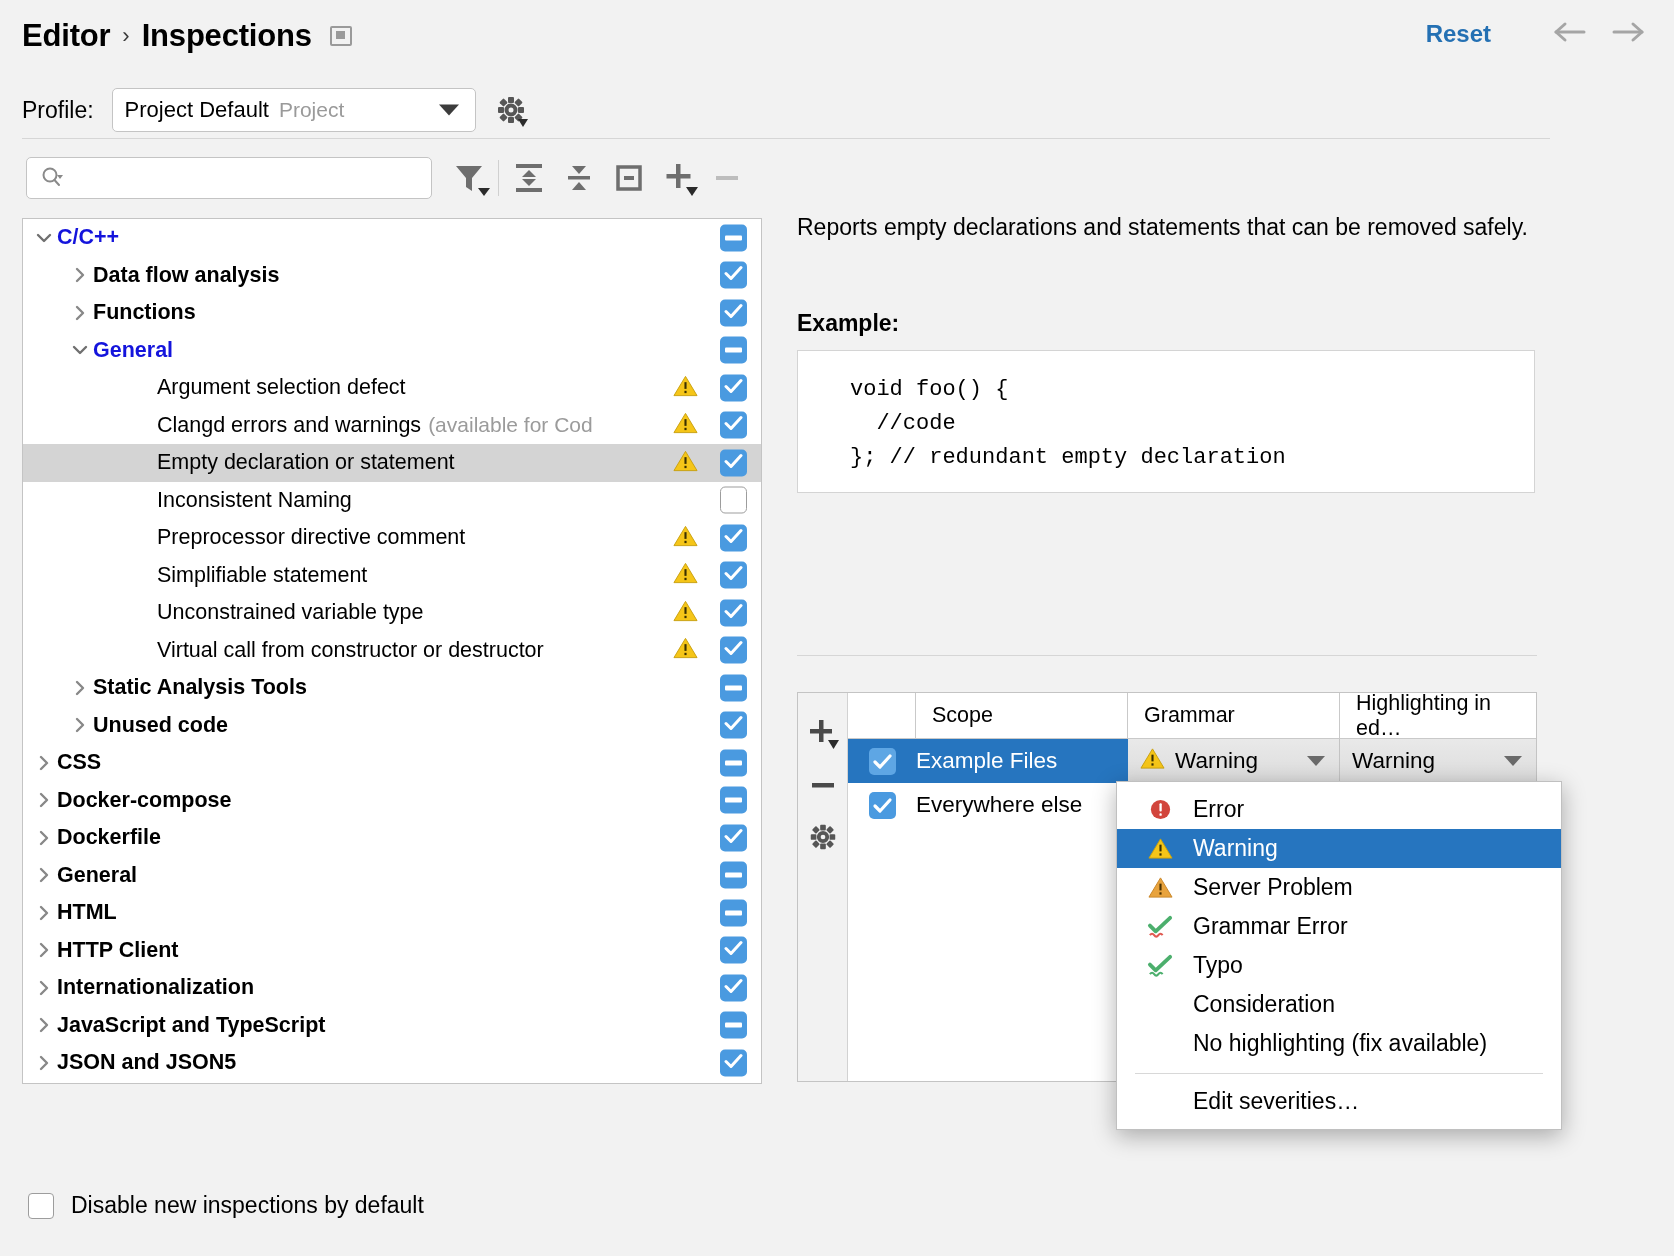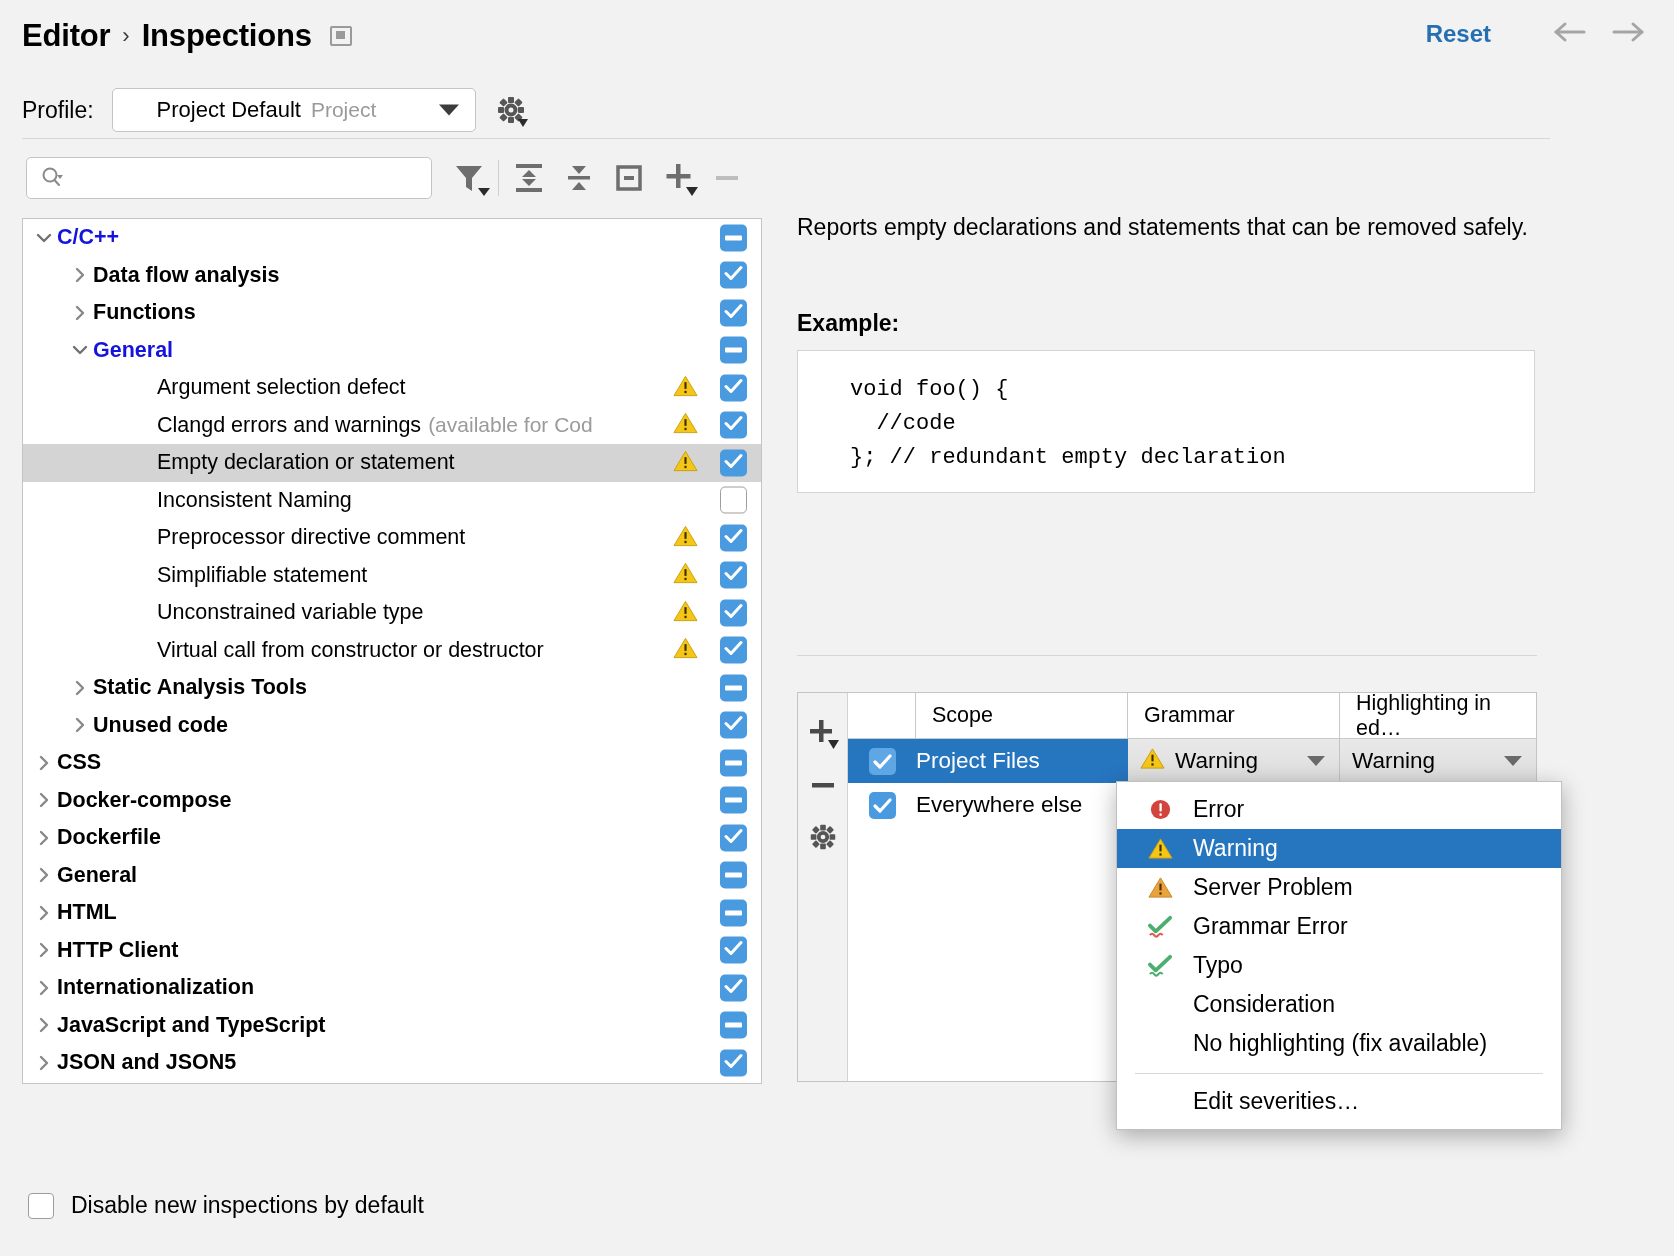--- a/index.html
+++ b/index.html
@@ -26,21 +26,21 @@
 
   
   .profile-row { position: absolute; left: 22px; top: 88px; display: flex; align-items: center; gap: 18px; }
   .profile-label { font-size: 23px; }
   .combo {
     width: 364px; height: 44px; background: #fff;
     border: 1px solid #c4c4c4; border-radius: 5px;
     display: flex; align-items: center; padding: 0 12px;
     position: relative; cursor: pointer;
   }
-  .combo-main { font-size: 22px; margin-left: 32px; }
+  .combo-main { font-size: 22px; }
   .combo-sub { font-size: 21px; color: #9a9a9a; margin-left: 10px; }
   .combo-arrow { position: absolute; right: 16px; top: 50%; transform: translateY(-50%);
     width: 0; height: 0; border-left: 10px solid transparent; border-right: 10px solid transparent; border-top: 11px solid #3c3c3c; }
   .gear-wrap { position: relative; width: 34px; height: 34px; cursor: pointer; }
 
   .divider { position: absolute; left: 22px; top: 138px; width: 1528px; height: 1px; background: #d6d6d6; }
 
   
   .search-box {
     position: absolute; left: 26px; top: 157px; width: 406px; height: 42px;
@@ -606,21 +606,21 @@
       </div>
 
       <div class="tr-row sel">
         <div class="td c0">
           <span class="rowcb onsel">
             <svg width="27" height="27" viewBox="0 0 27 27">
                 <polyline points="6,14 11,19 21,8" fill="none" stroke="#fff" stroke-width="3.2" stroke-linecap="round" stroke-linejoin="round"></polyline>
               </svg>
           </span>
         </div>
-        <div class="td c1">Project Files</div>
+        <div class="td c1">Example Files</div>
         <div class="sev-cell">
           <span>
             <svg width="25" height="25" viewBox="0 0 26 26">
                 <polygon points="13,3 25,23 1,23" fill="#f5c518" stroke="#c9a010" stroke-width="1"></polygon>
                 <rect x="11.9" y="9" width="2.2" height="7" fill="#3a3000"></rect>
                 <rect x="11.9" y="18" width="2.2" height="2.4" fill="#3a3000"></rect>
               </svg>
           </span>
           <span>Warning</span>
           <span class="sev-arrow"></span>

